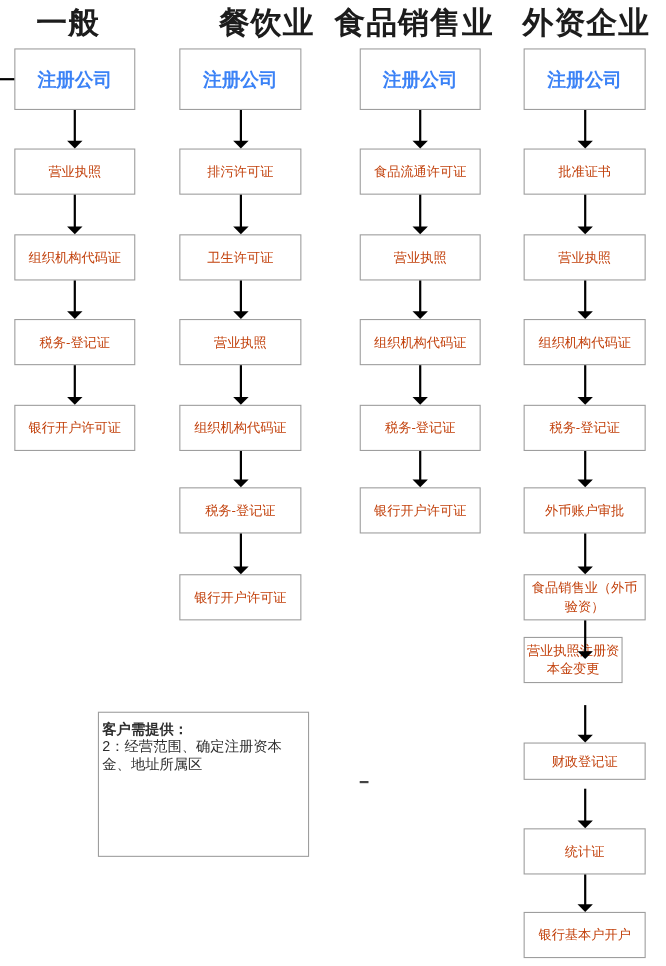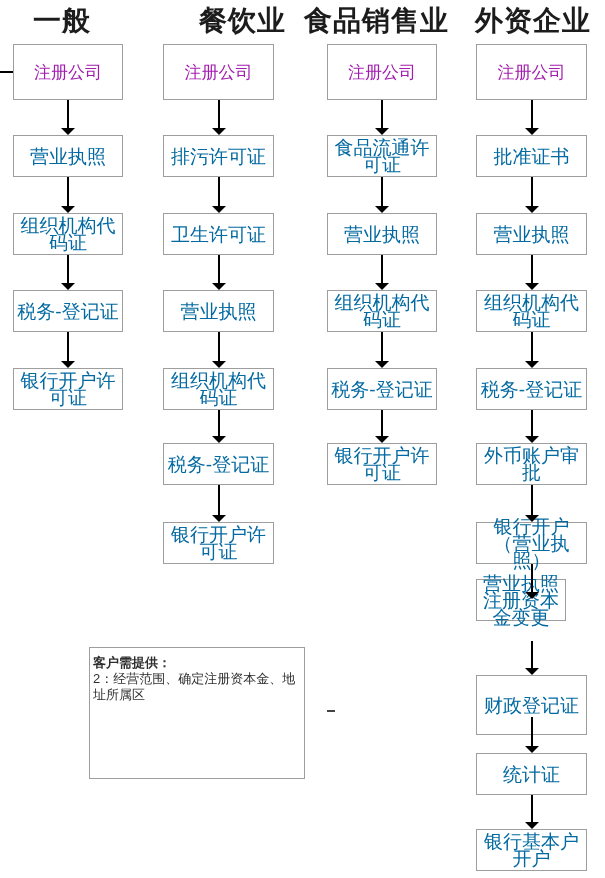--- a/index.html
+++ b/index.html
@@ -13,33 +13,33 @@
   .col-header{
     position:absolute;top:2px;
     font-size:28px;font-weight:bold;color:#1c1c1c;
     letter-spacing:1px;white-space:nowrap;
   }
   .node{
     position:absolute;box-sizing:border-box;
     border:1px solid #9e9e9e;background:#ffffff;
     display:flex;align-items:center;justify-content:center;
     text-align:center;
-    font-size:19px;line-height:17px;color:#0369a1;
+    font-size:12px;line-height:17px;color:#c2410c;
     padding:1px 2px;
   }
-  .node.start{font-size:17px;font-weight:normal;color:#a21caf;}
+  .node.start{font-size:17px;font-weight:bold;color:#3b82f6;}
   .arrow{position:absolute;width:14px;}
   .arrow .line{position:absolute;left:6px;top:0;bottom:5px;width:2px;background:#000000;}
   .arrow .head{
     position:absolute;left:0;bottom:0;width:0;height:0;
     border-left:7px solid transparent;border-right:7px solid transparent;
     border-top:7px solid #000000;
   }
   .note{
-    position:absolute;left:89px;top:647px;width:216px;height:132px;
+    position:absolute;left:89px;top:647px;width:192px;height:132px;
     box-sizing:border-box;border:1px solid #9e9e9e;
     padding:7px 3px 0 3px;
     font-size:13px;line-height:16px;color:#2e2e2e;background:#ffffff;
   }
   .note-title{font-weight:bold;}
   .stub{position:absolute;background:#000000;}
   #stub-left{left:0;top:71px;width:13px;height:2px;}
   #stub-note{left:327px;top:710px;width:8px;height:2px;background:#444444;}
 </style>
 </head>
@@ -197,34 +197,34 @@
         <div class="head"></div>
       </div>
       <div class="node" style="left: 476px; top: 443px; width: 111px; height: 42px;">
         <span>外币账户审批</span>
       </div>
       <div class="arrow" style="left: 524.5px; top: 410px; height: 33px;">
         <div class="line"></div>
         <div class="head"></div>
       </div>
       <div class="node" style="left: 476px; top: 522px; width: 111px; height: 42px;">
-        <span>银行开户（营业执照）</span>
+        <span>食品销售业（外币验资）</span>
       </div>
       <div class="arrow" style="left: 524.5px; top: 485px; height: 37px;">
         <div class="line"></div>
         <div class="head"></div>
       </div>
       <div class="node" style="left: 476px; top: 579px; width: 90px; height: 42px;">
         <span>营业执照注册资本金变更</span>
       </div>
       <div class="arrow" style="left: 524.5px; top: 564px; height: 35px;">
         <div class="line"></div>
         <div class="head"></div>
       </div>
-      <div class="node" style="left: 476px; top: 675px; width: 111px; height: 60px;">
+      <div class="node" style="left: 476px; top: 675px; width: 111px; height: 34px;">
         <span>财政登记证</span>
       </div>
       <div class="arrow" style="left: 524.5px; top: 641px; height: 34px;">
         <div class="line"></div>
         <div class="head"></div>
       </div>
       <div class="node" style="left: 476px; top: 753px; width: 111px; height: 42px;">
         <span>统计证</span>
       </div>
       <div class="arrow" style="left: 524.5px; top: 717px; height: 36px;">

